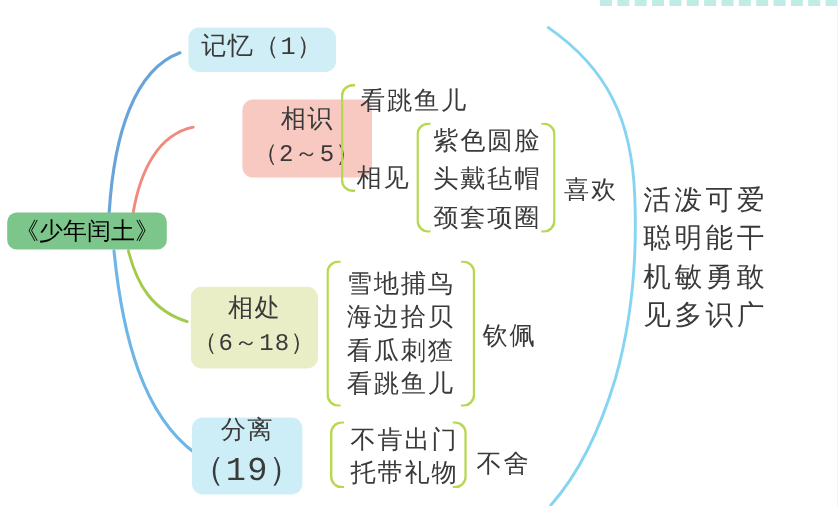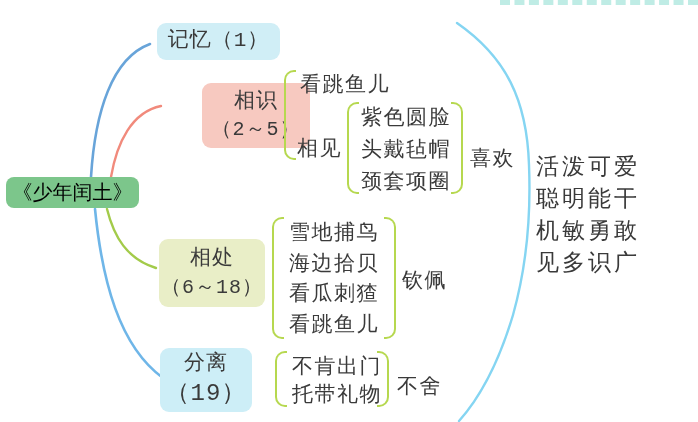--- a/index.html
+++ b/index.html
@@ -101,32 +101,32 @@
     <span class="txt">颈套项圈</span>
   </div>
   <div class="abs bracket right" style="left:451px;top:102px;height:92px;"></div>
   <div class="abs txt" style="left:470px;top:144px;">喜欢</div>
 
   <div class="abs node node-together">
     <span>相处</span>
     <span style="font-size:20px;">（6～18）</span>
   </div>
   <div class="abs bracket left" style="left:272px;top:217px;height:122px;"></div>
-  <div class="abs col" style="left:289px;top:218px;height:120px;justify-content:space-between;">
+  <div class="abs col" style="left:289px;top:218px;height:120px;justify-content:center;">
     <span class="txt">雪地捕鸟</span>
     <span class="txt">海边拾贝</span>
     <span class="txt">看瓜刺猹</span>
     <span class="txt">看跳鱼儿</span>
   </div>
   <div class="abs bracket right" style="left:384px;top:217px;height:122px;"></div>
   <div class="abs txt" style="left:402px;top:266px;">钦佩</div>
 
   <div class="abs node node-part">
     <span>分离</span>
-    <span style="font-size:24px;">（19）</span>
+    <span style="font-size:28px;">（19）</span>
   </div>
   <div class="abs bracket left" style="left:275px;top:351px;height:56px;"></div>
   <div class="abs col" style="left:292px;top:352px;height:54px;justify-content:space-between;">
     <span class="txt">不肯出门</span>
     <span class="txt">托带礼物</span>
   </div>
   <div class="abs bracket right" style="left:377px;top:351px;height:56px;"></div>
   <div class="abs txt" style="left:397px;top:372px;">不舍</div>
 
   <div class="abs summary">

